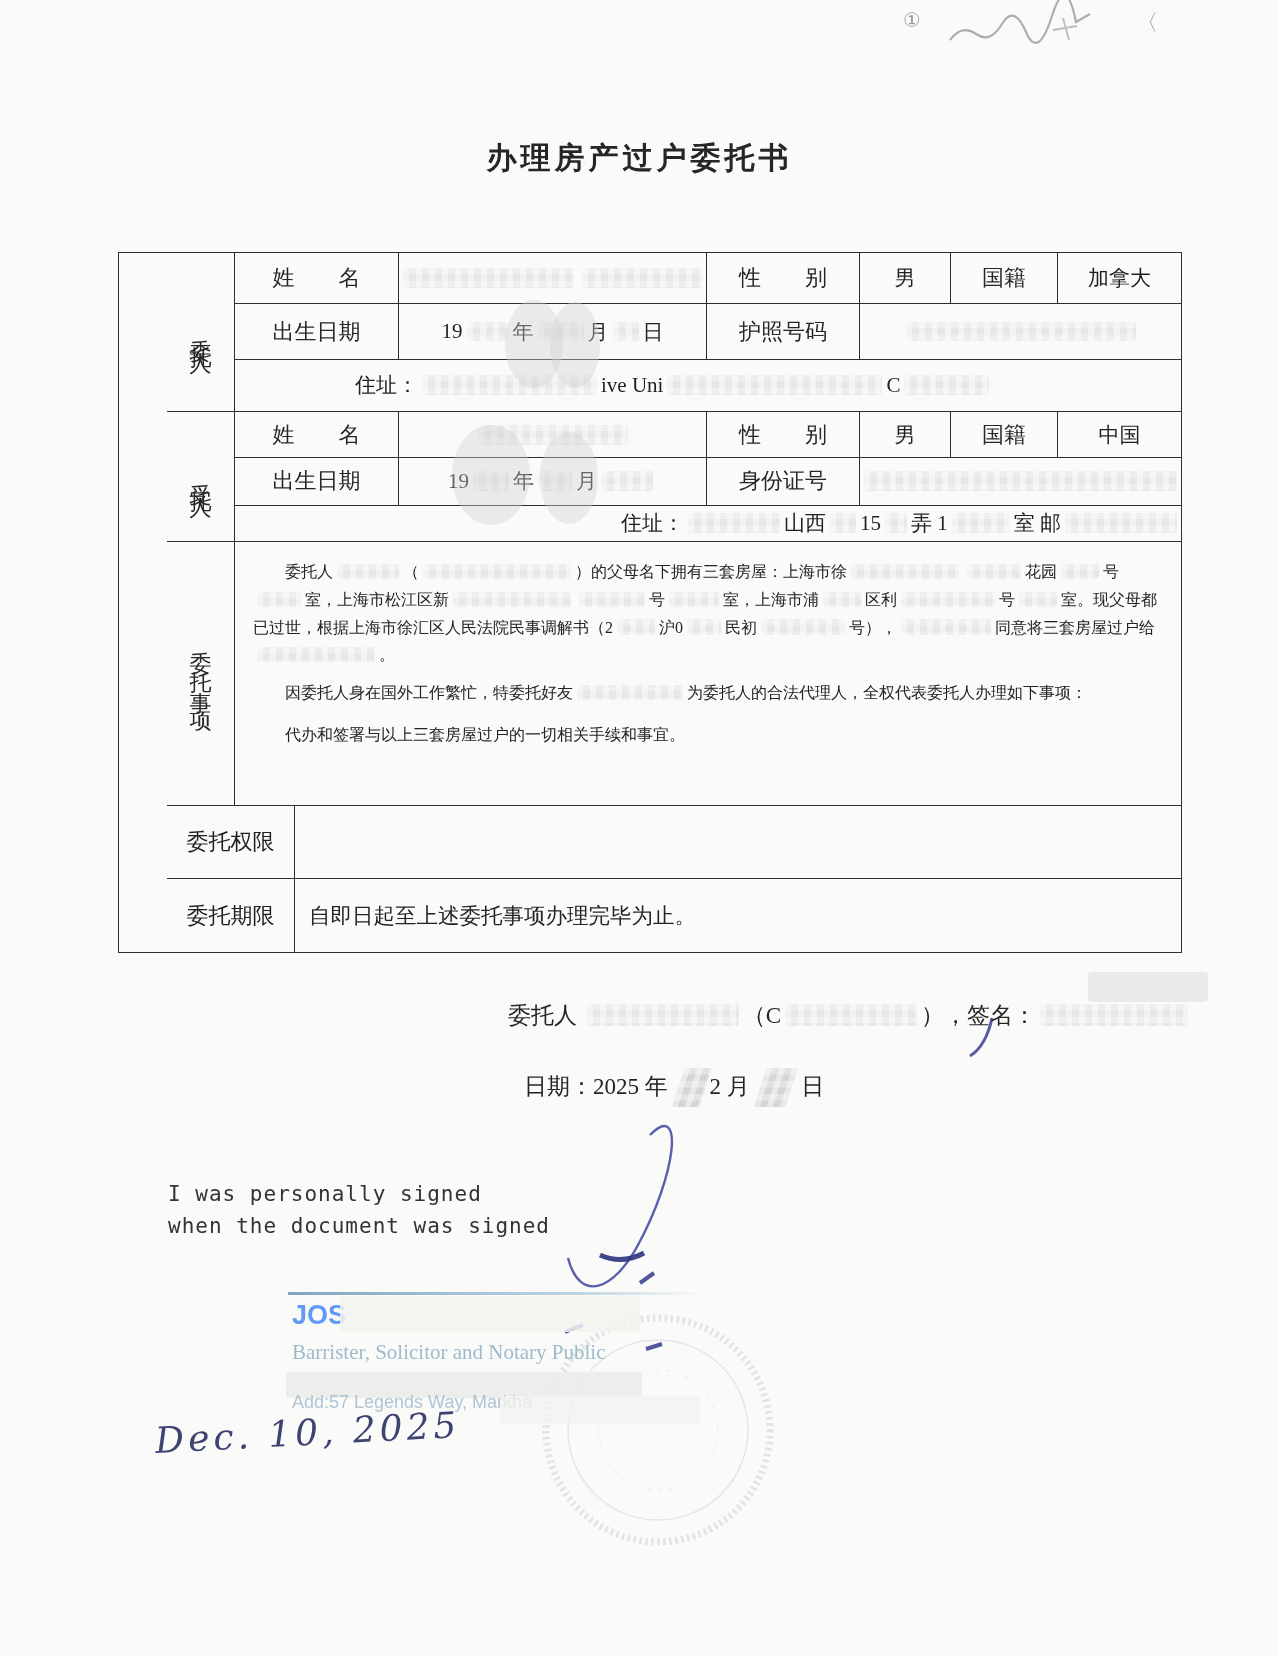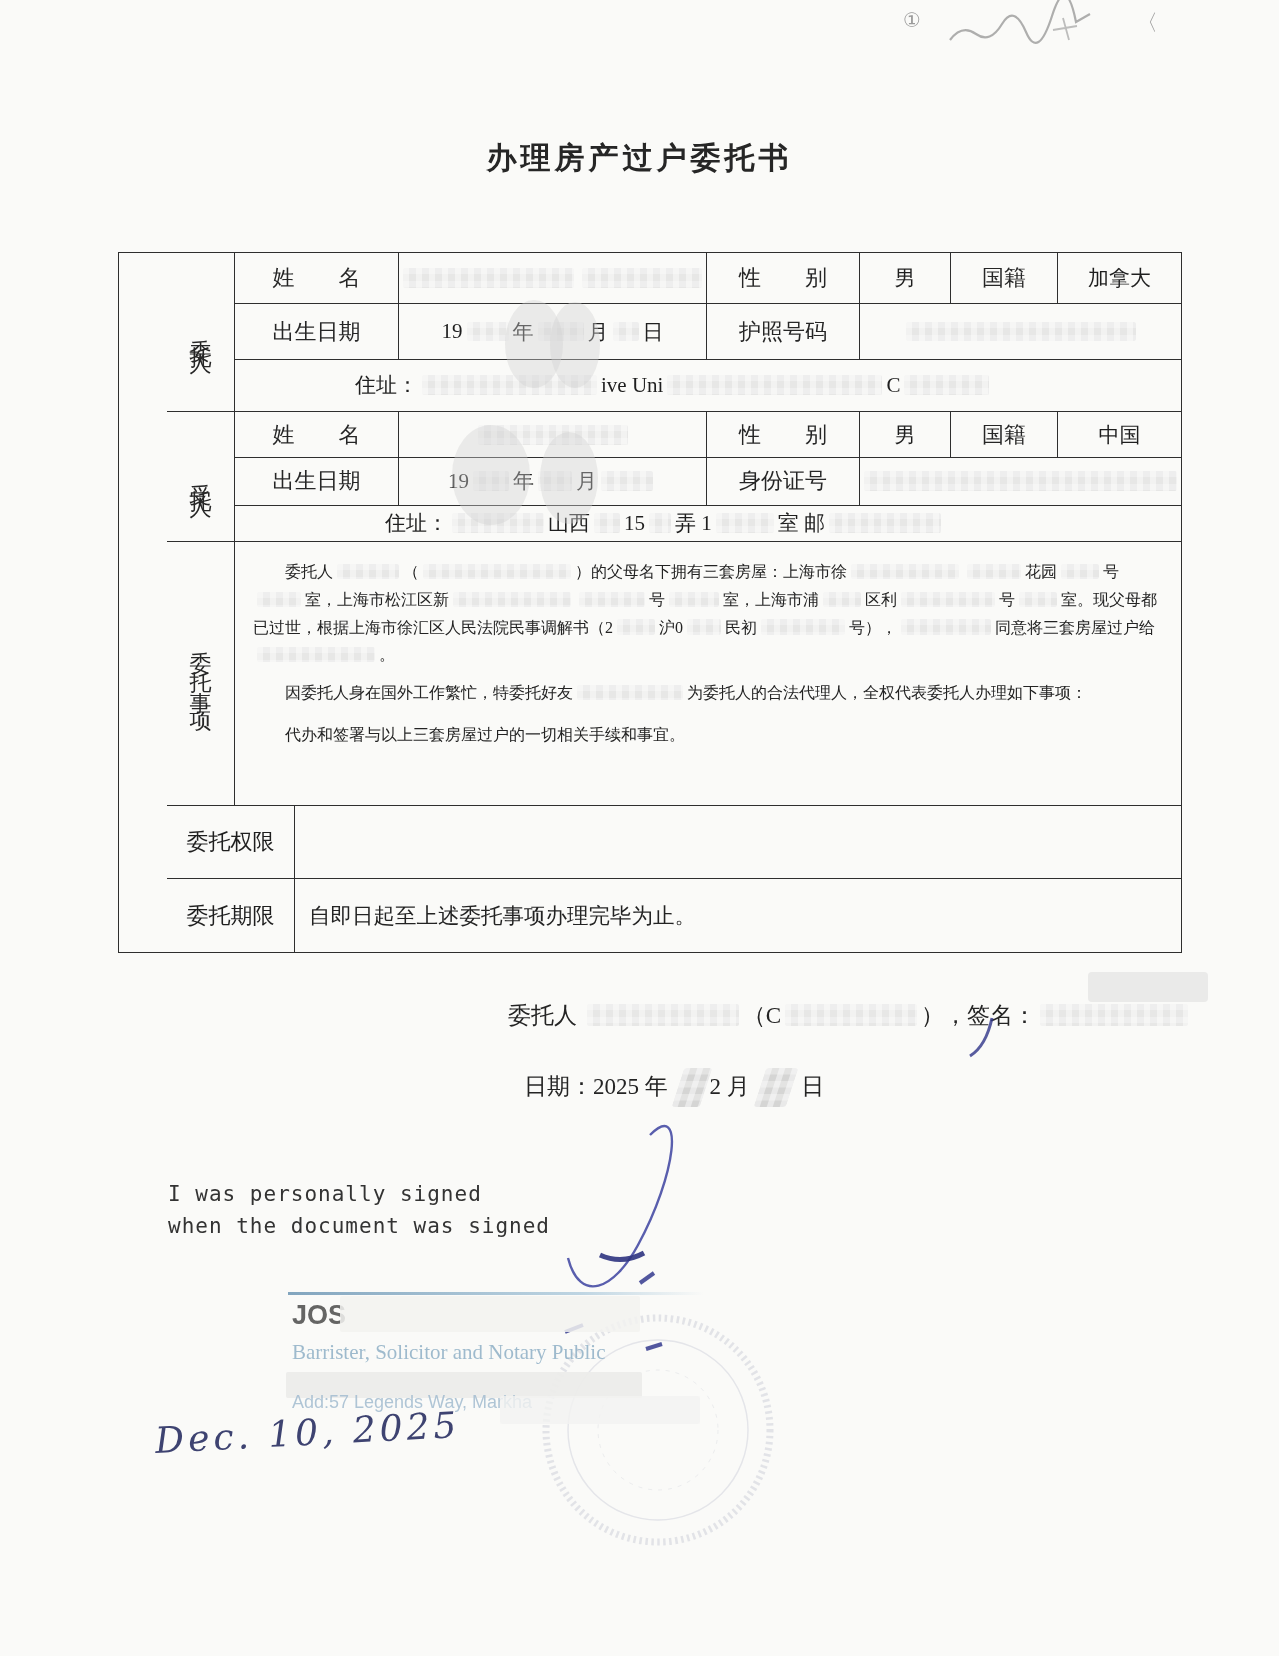--- a/index.html
+++ b/index.html
@@ -30,21 +30,21 @@
   .side-cell{width:67px;border-right:1.5px solid #2e2e2e;display:flex;align-items:center;justify-content:center;flex:none;}
   .vlabel{writing-mode:vertical-rl;text-orientation:upright;letter-spacing:7px;font-size:22px;color:#262626;}
   .vlabel.wide{letter-spacing:20px;}
   .band-right{flex:1;display:flex;flex-direction:column;min-width:0;}
   .trow{display:flex;border-bottom:1.5px solid #2e2e2e;}
   .trow:last-child{border-bottom:none;}
   .cell{border-right:1.5px solid #2e2e2e;display:flex;align-items:center;justify-content:center;white-space:nowrap;overflow:hidden;}
   .cell:last-child{border-right:none;}
   .cell.lab{font-size:22px;color:#262626;}
   .cell.addr{justify-content:flex-start;padding-left:120px;}
-  .cell.addr2{justify-content:flex-start;padding-left:150px;}
+  .cell.addr2{justify-content:flex-end;padding-left:150px;}
   .flex1{flex:1;}
   .matters-content{flex:1;padding:16px 14px 0 18px;line-height:1.74;font-size:16px;color:#232323;}
   .matters-content p{margin:0 0 10px 0;text-indent:2em;}
   .wide-cell{flex:1;display:flex;align-items:center;padding:0 12px 0 14px;font-size:21.5px;color:#232323;}
   .rowlab{width:127px;border-right:1.5px solid #2e2e2e;display:flex;align-items:center;justify-content:center;font-size:22px;flex:none;}
   
   .red{
     display:inline-block;height:.95em;vertical-align:-0.12em;border-radius:2px;
     background-color:#d8d8d8;opacity:.55;margin:0 4px;
     background-image:linear-gradient(90deg,rgba(255,255,255,.5) 50%,transparent 50%),
@@ -53,21 +53,21 @@
   }
   .red.smudge{background-color:#c6c6c6;height:1.7em;transform:skewX(-18deg);opacity:.7;vertical-align:-0.55em;border-radius:3px;}
   .blob{position:absolute;background:#d2d2d2;opacity:.4;border-radius:50%;}
   
   .sig-line{left:508px;top:1000px;font-size:23px;color:#242424;}
   .date-line{left:524px;top:1068px;font-size:23px;color:#242424;}
   
   .attest{left:168px;top:1182px;font-family:"DejaVu Sans Mono",monospace;font-size:21px;color:#333;letter-spacing:1px;}
   .attest2{left:168px;top:1214px;font-family:"DejaVu Sans Mono",monospace;font-size:21px;color:#333;letter-spacing:1px;}
   .stamp-topline{left:288px;top:1292px;width:416px;height:3px;background:linear-gradient(90deg,#41779f,#9dc0d6 70%,transparent);opacity:.65;}
-  .stamp-name{left:292px;top:1300px;font-size:27px;font-weight:bold;color:#404040;opacity:.8;font-family:"Liberation Sans",sans-serif;filter:blur(.5px);}
+  .stamp-name{left:292px;top:1300px;font-size:27px;font-weight:bold;color:#3b82f6;opacity:.8;font-family:"Liberation Sans",sans-serif;filter:blur(.5px);}
   .stamp-title{left:292px;top:1340px;font-size:21px;color:#8fb0c6;opacity:.85;font-family:Liberation Serif, serif;filter:blur(.6px);}
   .stamp-redact{left:286px;top:1372px;width:356px;height:26px;background:#ececea;opacity:.95;border-radius:2px;}
   .stamp-addr{left:292px;top:1392px;font-size:18px;color:#a3bcd0;opacity:.85;font-family:"Liberation Sans",sans-serif;filter:blur(.6px);}
   .stamp-addr-cover{left:500px;top:1396px;width:200px;height:28px;background:#f3f3f1;opacity:.8;border-radius:2px;}
   .stamp-name-cover{left:340px;top:1296px;width:300px;height:36px;background:#f2f2f0;opacity:.85;border-radius:2px;}
   .hand-date{
     left:155px;top:1412px;font-size:36px;color:#2a3063;
     font-family:"DejaVu Serif",serif;font-style:italic;
     transform:rotate(-3deg);letter-spacing:4px;opacity:.9;
   }

